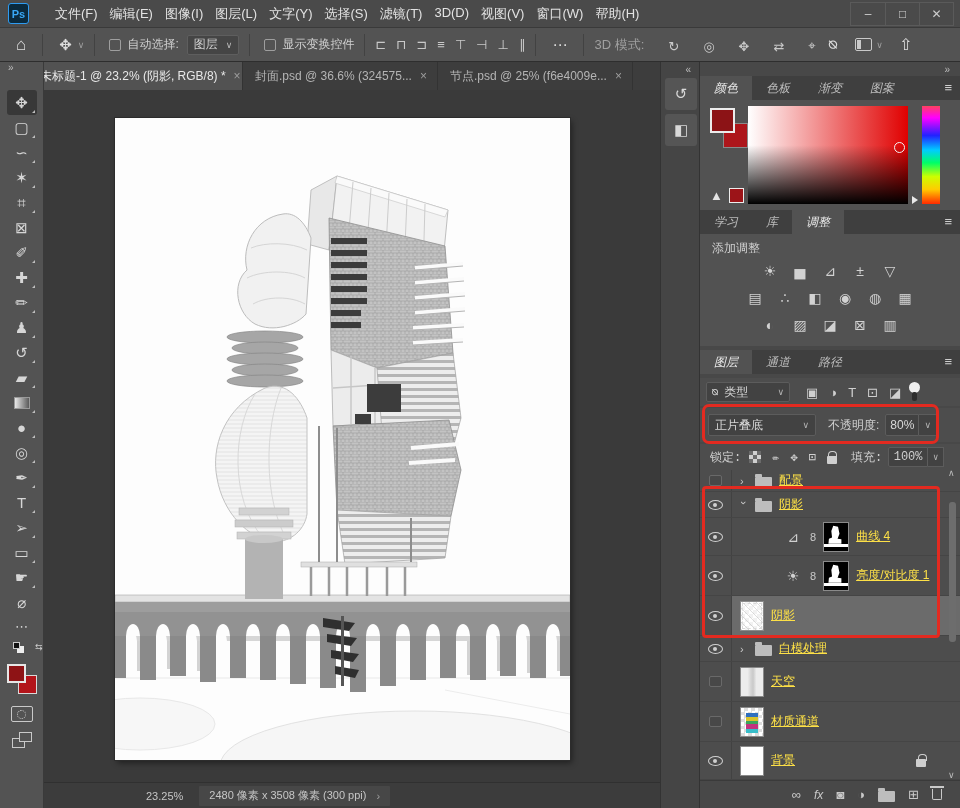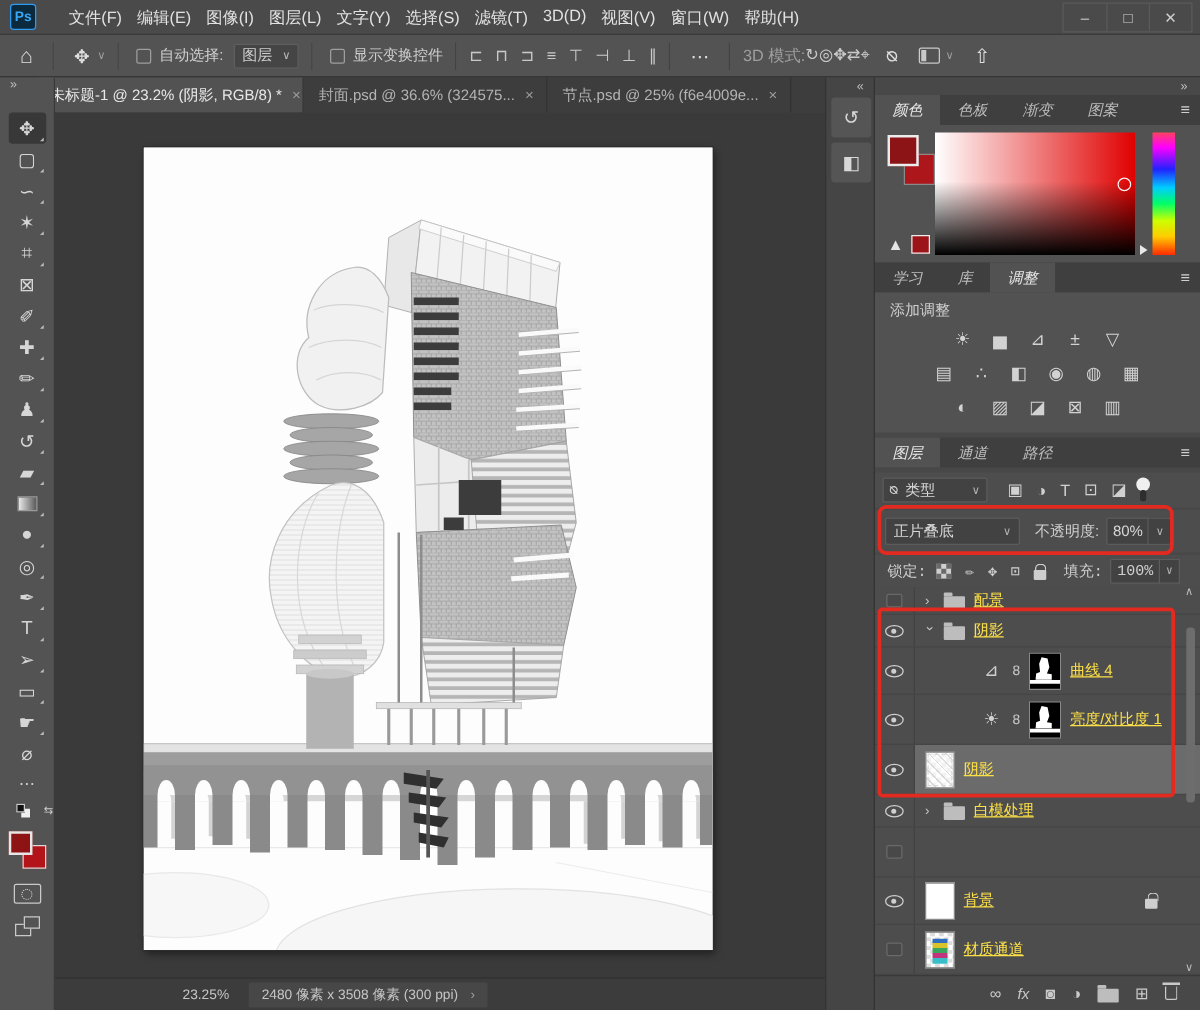--- a/index.html
+++ b/index.html
@@ -25,21 +25,21 @@
     background:#535353; border-bottom:1px solid #2e2e2e; display:flex; align-items:center;
     font-size:12px; color:#cfcfcf; }
   .ob-sep { width:1px; height:22px; background:#636363; border-right:1px solid #424242; margin:0 10px; }
   .ob-icon { font-size:15px; color:#dedede; padding:0 6px; }
   .ob-home { font-size:17px; margin-left:10px; }
   .chk { width:12px; height:12px; border:1px solid #9e9e9e; border-radius:2px; margin:0 6px 0 4px; background:transparent; }
   .ob-dd { height:20px; background:#454545; border:1px solid #5e5e5e; border-radius:2px;
     display:flex; align-items:center; padding:0 6px; gap:8px; margin-left:8px; }
   .ob-dd .cv { font-size:9px; color:#bdbdbd; }
   .alignrow { display:flex; gap:10px; font-size:13px; color:#c9c9c9; }
-  .threedrow { display:flex; gap:0; font-size:13px; color:#c9c9c9; align-items:flex-start; }
+  .threedrow { display:flex; gap:24px; font-size:13px; color:#c9c9c9; align-items:flex-end; }
   .dim { color:#9f9f9f; }
   .searchglyph { font-size:16px; transform:rotate(90deg); display:inline-block; }
   .wsbox { width:17px; height:13px; border:1.5px solid #c9c9c9; border-radius:2px; position:relative; }
   .wsbox::after { content:''; position:absolute; left:1px; top:1px; bottom:1px; width:4px; background:#c9c9c9; }
 
   
   .tabbar { position:absolute; left:28px; top:62px; width:632px; height:28px;
     background:#3d3d3d; display:flex; align-items:stretch; font-size:12px; }
   .doctab { display:flex; align-items:center; gap:8px; padding:0 10px 0 12px;
     color:#b4b4b4; border-right:1px solid #333; background:#3d3d3d; max-width:215px; white-space:nowrap; }
@@ -784,42 +784,46 @@
           <span class="twist">›</span>
           <span class="folder"></span>
           <span class="lname">白模处理</span>
         </div>
       </div>
 
       <div class="lrow" style="height:40px">
         <div class="eyecell">
             <span class="eyewell"></span>
           </div>
+        <div class="rowbody">
+          <span class="pthumb sky"></span>
+          <span class="lname">天空</span>
+        </div>
+      </div>
+
+      <div class="lrow" style="height:40px">
+        <div class="eyecell">
+            <span class="eyewell"></span>
+          </div>
+        <div class="rowbody">
+          <span class="pthumb material"></span>
+          <span class="lname">材质通道</span>
+        </div>
       </div>
 
       <div class="lrow" style="height:38px">
         <div class="eyecell">
             <span class="eye"></span>
           </div>
         <div class="rowbody">
           <span class="pthumb"></span>
           <span class="lname">背景</span>
           <span class="lockcss rowlock"></span>
         </div>
       </div>
-
-      <div class="lrow" style="height:40px">
-        <div class="eyecell">
-            <span class="eyewell"></span>
-          </div>
-        <div class="rowbody">
-          <span class="pthumb material"></span>
-          <span class="lname">材质通道</span>
-        </div>
-      </div>
     </div>
 
     <div class="scrollcol">
       <span class="up">∧</span>
       <span class="thumb"></span>
       <span class="dn">∨</span>
     </div>
 
     <div class="laybottom">
       <span>∞</span>

